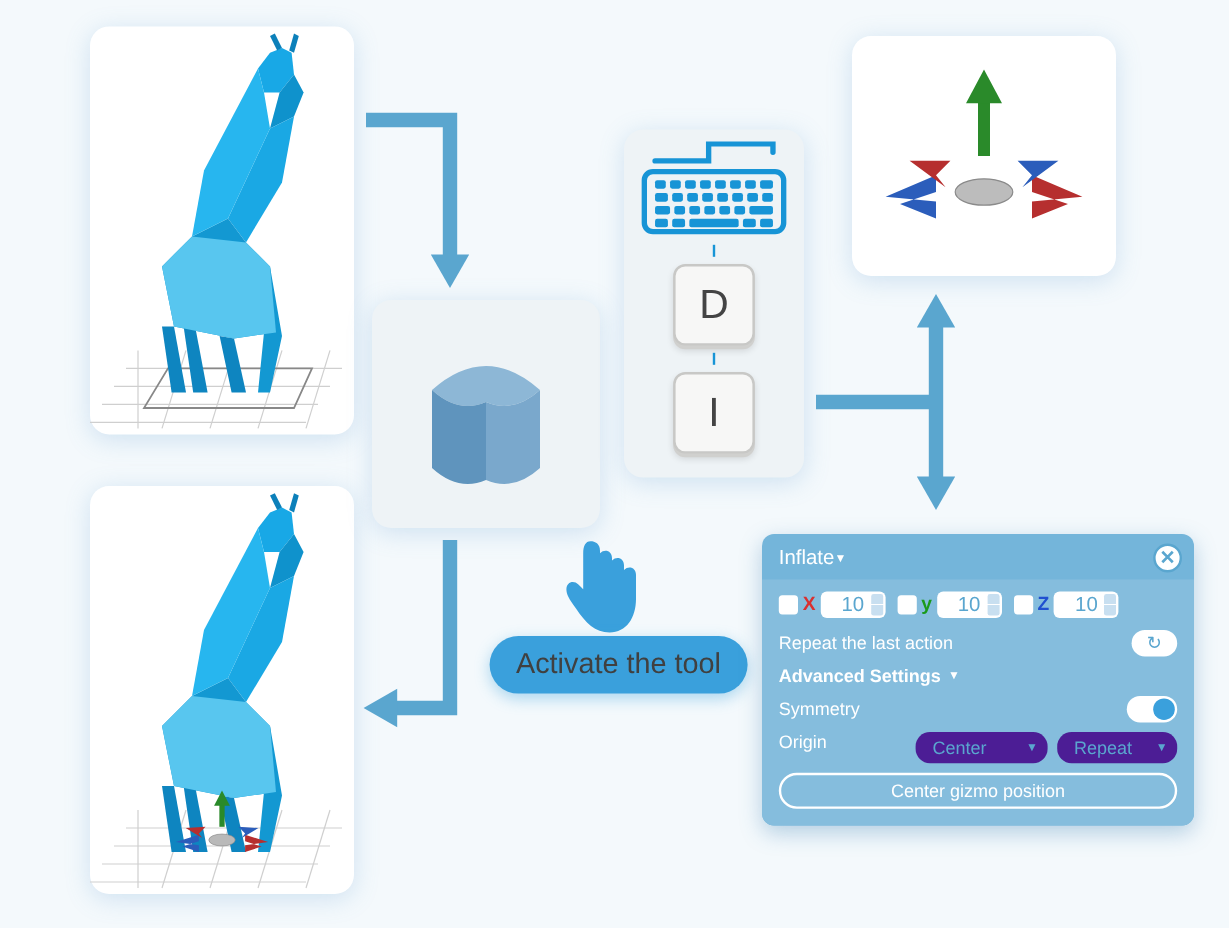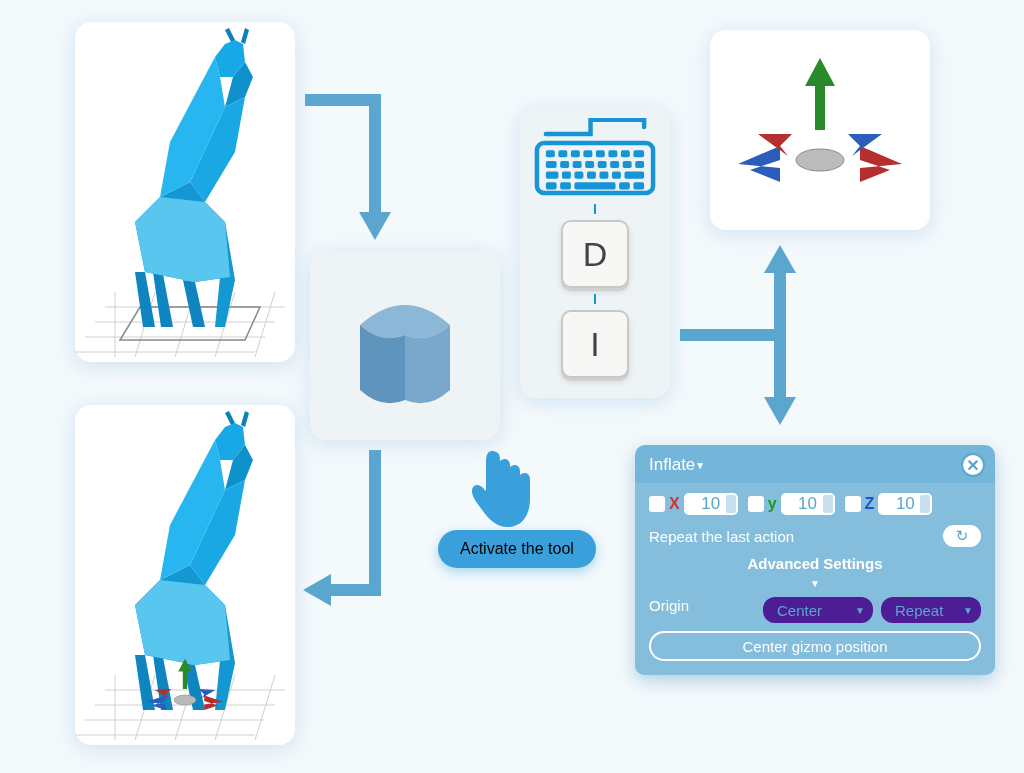--- a/index.html
+++ b/index.html
@@ -53,27 +53,27 @@
     left: 710px; top: 30px; width: 220px; height: 200px;
     background: #ffffff;
   }
   
   #model-top { left: 75px; top: 22px; width: 220px; height: 340px; }
   
   #model-bottom { left: 75px; top: 405px; width: 220px; height: 340px; }
   
   #activate-btn {
     position: absolute;
-    left: 438px; top: 530px;
+    left: 408px; top: 530px;
     background: #3aa0dc;
-    color: #000000;
+    color: #404040;
     border: none;
     border-radius: 24px;
     padding: 10px 22px;
-    font-size: 16px;
+    font-size: 24px;
     box-shadow: 0 4px 12px rgba(58,160,220,.4);
   }
   .hand {
     position: absolute;
     left: 460px; top: 445px;
     width: 80px; height: 90px;
   }
   
   .arrow-svg { position: absolute; pointer-events: none; }
   
@@ -127,21 +127,21 @@
     background: linear-gradient(#c8dff0 48%, transparent 48%, transparent 52%, #c8dff0 52%);
     border-radius: 2px;
   }
   .row { display: flex; align-items: center; justify-content: space-between; margin: 8px 0; }
   .repeat-btn {
     width: 38px; height: 22px; border-radius: 12px;
     background: #fff; color: #5aa6cf;
     display: flex; align-items: center; justify-content: center;
     font-size: 15px;
   }
-  .advset { font-weight: bold; display: flex; align-items: center; gap: 6px; margin: 8px 0; flex-direction: column; }
+  .advset { font-weight: bold; display: flex; align-items: center; gap: 6px; margin: 8px 0; }
   .toggle {
     width: 42px; height: 22px; border-radius: 12px;
     background: #fff; position: relative;
   }
   .toggle::after {
     content: ""; position: absolute; right: 2px; top: 2px;
     width: 18px; height: 18px; border-radius: 50%;
     background: #3aa0dc;
   }
   .sel {
@@ -357,20 +357,24 @@
       </div>
     </div>
     <div class="row">
       <span>Repeat the last action</span>
       <div class="repeat-btn">↻</div>
     </div>
     <div class="advset">
       <span>Advanced Settings</span>
       <span class="tri-down">▼</span>
     </div>
+    <div class="row">
+      <span>Symmetry</span>
+      <div class="toggle"></div>
+    </div>
     <div class="row" style="align-items:flex-start;">
       <span>Origin</span>
       <div style="display:flex; gap:8px;">
         <div class="sel" style="width:110px;">Center</div>
         <div class="sel" style="width:100px;">Repeat</div>
       </div>
     </div>
     <div class="manual-btn">Center gizmo position</div>
   </div>
 </div>

